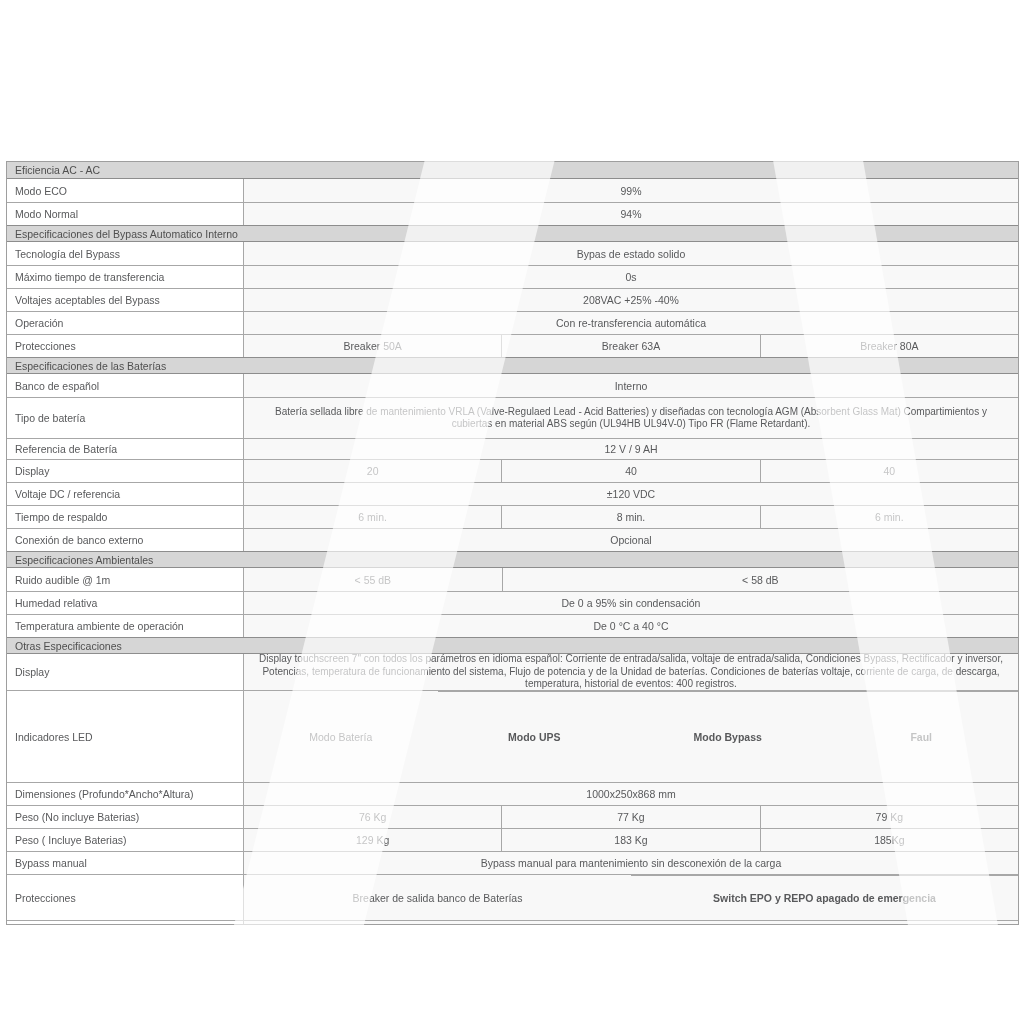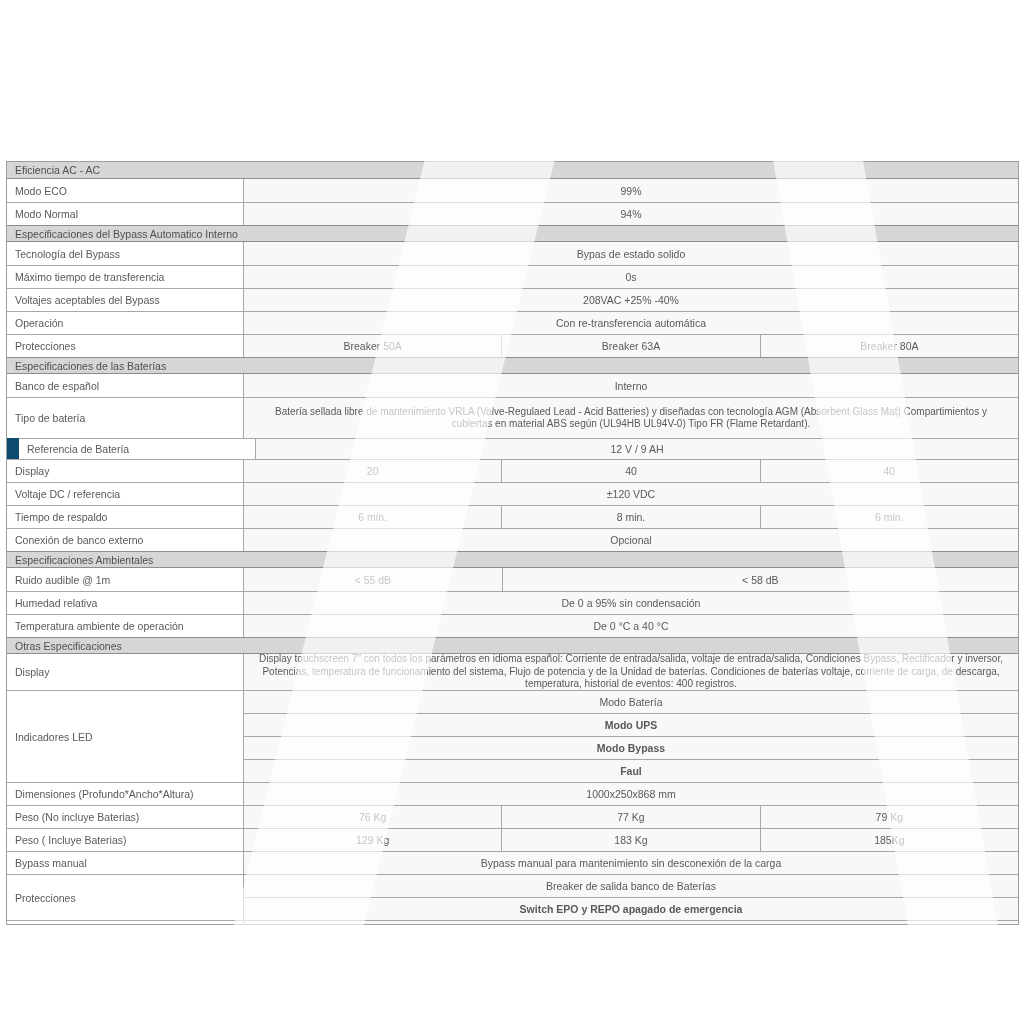--- a/index.html
+++ b/index.html
@@ -6,32 +6,32 @@
     font-family:"Liberation Sans",sans-serif;color:#58595b;}
   .page{position:relative;width:1024px;height:1024px;overflow:hidden;background:#fff;}
   .spec-table{position:absolute;left:6px;top:161px;width:1013px;
     border:1px solid #9e9e9e;box-sizing:border-box;background:#0c4a6e;font-size:10.5px;}
   .row{display:flex;align-items:stretch;border-top:1px solid #a7a7a7;box-sizing:border-box;}
   .spec-table > .row:first-child{border-top:none;}
   .sec{height:17px;background:#d6d6d6;border-top:1px solid #8d8d8d;border-bottom:1px solid #8d8d8d;
     display:flex;align-items:center;padding-left:8px;color:#4f4f4f;box-sizing:border-box;}
   .sec + .row{border-top:none;}
   .r{height:23px;}
-  .rs{height:21px;margin-left:12px;}
+  .rs{height:21px;}
   .rt{height:41px;}
   .rd{height:36px;}
   .label{width:237px;flex:0 0 237px;display:flex;align-items:center;padding-left:8px;
     background:#fff;border-right:1px solid #a7a7a7;box-sizing:border-box;}
   .vals{flex:1;display:flex;align-items:stretch;background:#f8f8f8;min-width:0;}
   .vcell{flex:1;display:flex;align-items:center;justify-content:center;text-align:center;
     box-sizing:border-box;min-width:0;}
   .vcell + .vcell{border-left:1px solid #a7a7a7;}
   .vcell.third{flex:0 0 33.3%;}
   .vcell.longtext{font-size:10px;line-height:12.5px;padding:2px 10px;}
-  .vstack{flex:1;display:flex;flex-direction:column;background:#f8f8f8;min-width:0;}
+  .vstack{flex:1;display:flex;flex-direction:row;background:#f8f8f8;min-width:0;}
   .vstack .subrow{flex:1;display:flex;align-items:center;justify-content:center;
     box-sizing:border-box;}
   .vstack .subrow + .subrow{border-top:1px solid #a7a7a7;font-weight:bold;}
   .partial{height:4px;overflow:hidden;}
   .partial .label,.partial .vals{height:100%;}
   .wm{position:absolute;pointer-events:none;background:rgba(255,255,255,0.65);z-index:5;}
   .wm1{left:330px;top:155px;width:130px;height:770px;transform:skewX(-14deg);}
   .wm2{left:840px;top:155px;width:90px;height:770px;transform:skewX(10deg);}
 </style>
 </head>

